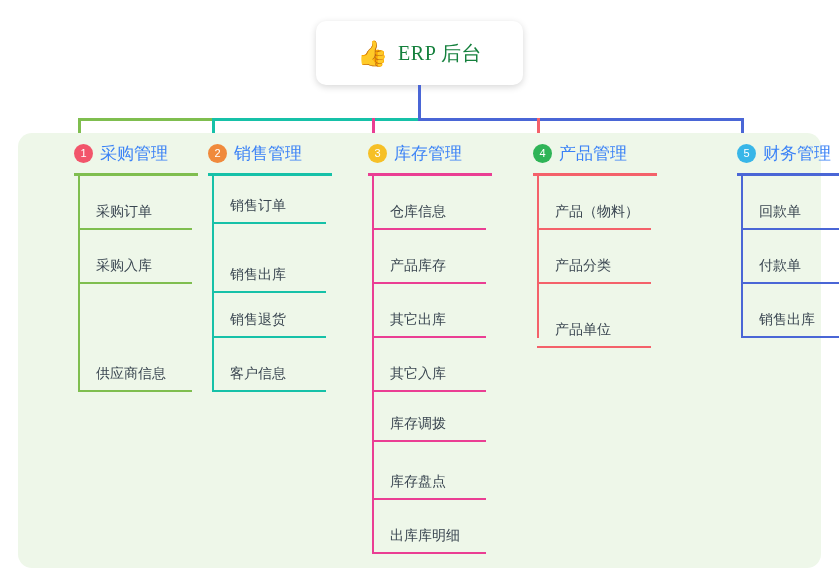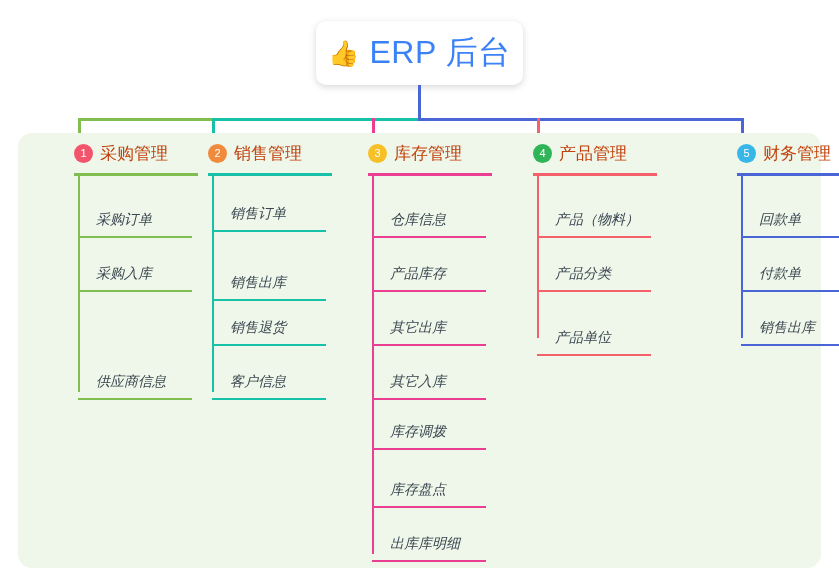--- a/index.html
+++ b/index.html
@@ -36,24 +36,25 @@
     justify-content: center;
     gap: 10px;
     box-sizing: border-box;
   }
   .root-emoji {
     font-size: 25px;
     line-height: 1;
     display: inline-block;
   }
   .root-title {
-    font-size: 32px;
-    color: #3b82f6;
+    font-size: 20px;
+    color: #15803d;
     letter-spacing: 0.5px;
     white-space: nowrap;
+    font-family: Liberation Serif, serif;
   }
 
   
   .conn {
     position: absolute;
   }
   .conn-vert {
     width: 3px;
   }
   .conn-horiz {
@@ -101,21 +102,21 @@
     color: #ffffff;
     font-size: 11px;
     line-height: 19px;
     text-align: center;
     display: inline-block;
     font-weight: normal;
     flex: 0 0 auto;
   }
   .col-title {
     font-size: 17px;
-    color: #c2410c;
+    color: #3b82f6;
   }
   .col-underline {
     position: absolute;
     top: 40px;
     left: 20px;
     height: 3px;
     width: 124px;
   }
 
   
@@ -123,22 +124,21 @@
     position: absolute;
     top: 43px;
     left: 24px;
     width: 2px;
   }
 
   .leaf {
     position: absolute;
     left: 24px;
     width: 114px;
-    height: 62px;
-    font-style: italic;
+    height: 54px;
   }
   .leaf-label {
     position: absolute;
     left: 18px;
     bottom: 9px;
     font-size: 14px;
     color: #3a4651;
     white-space: nowrap;
   }
   .leaf-underline {

